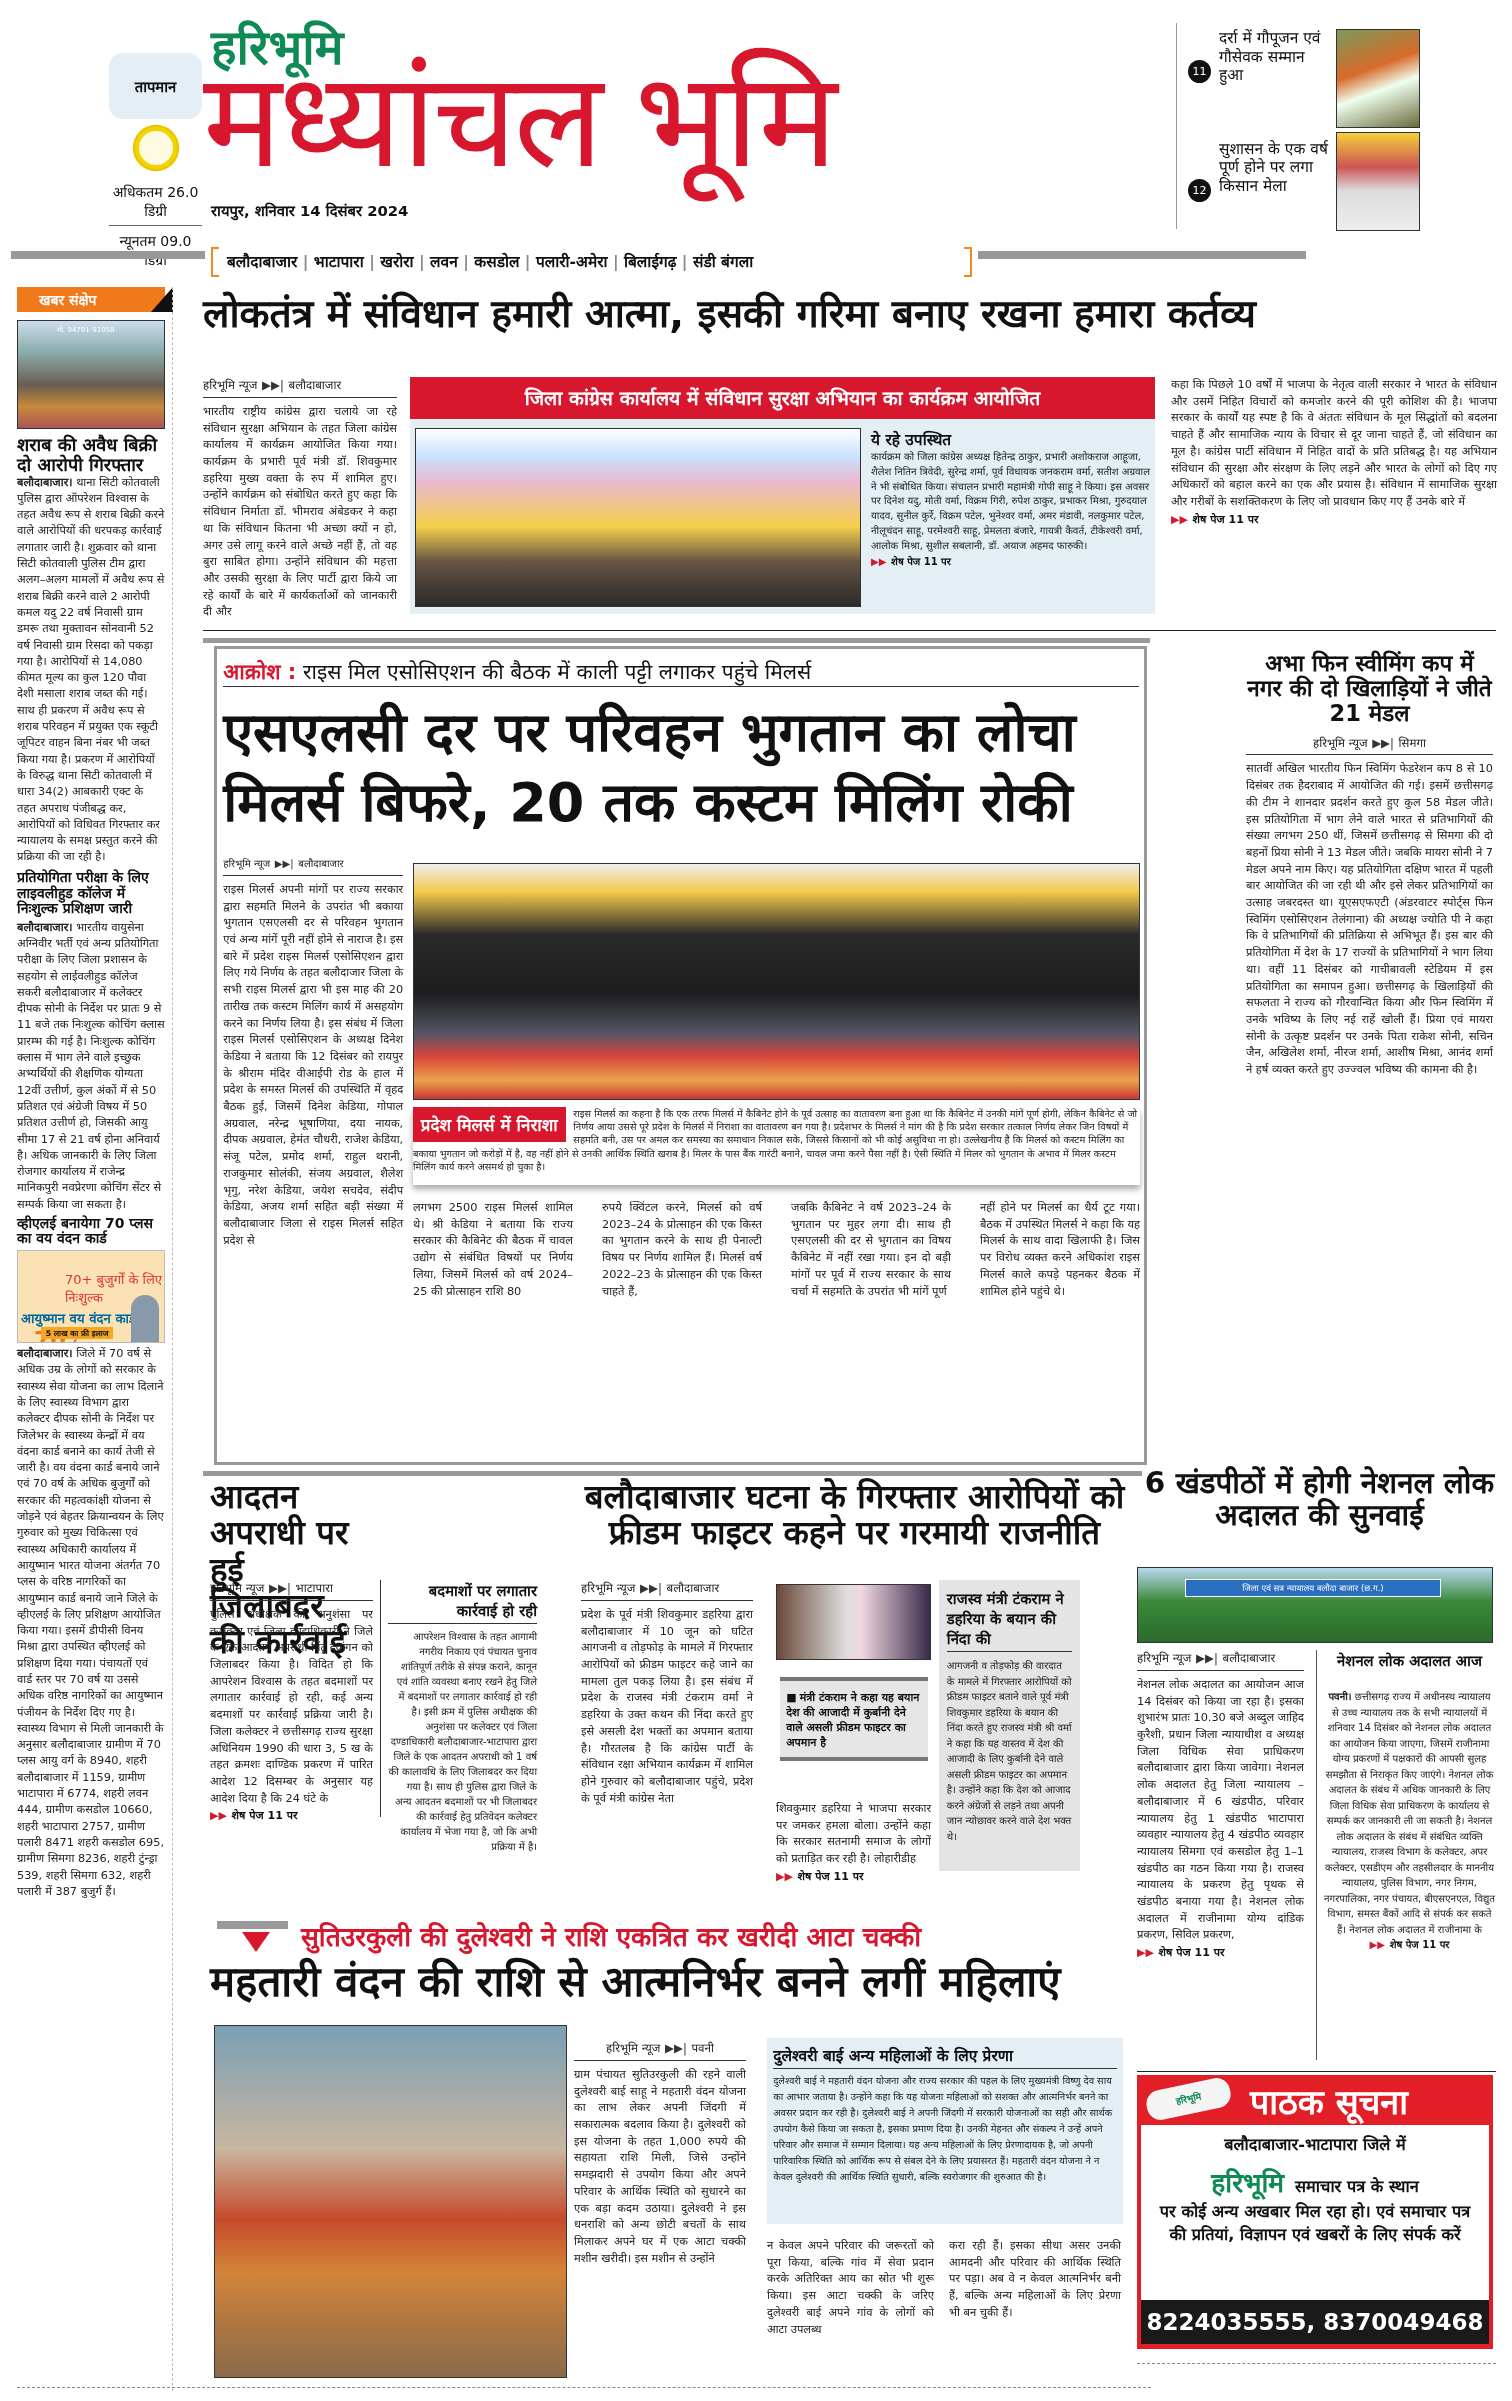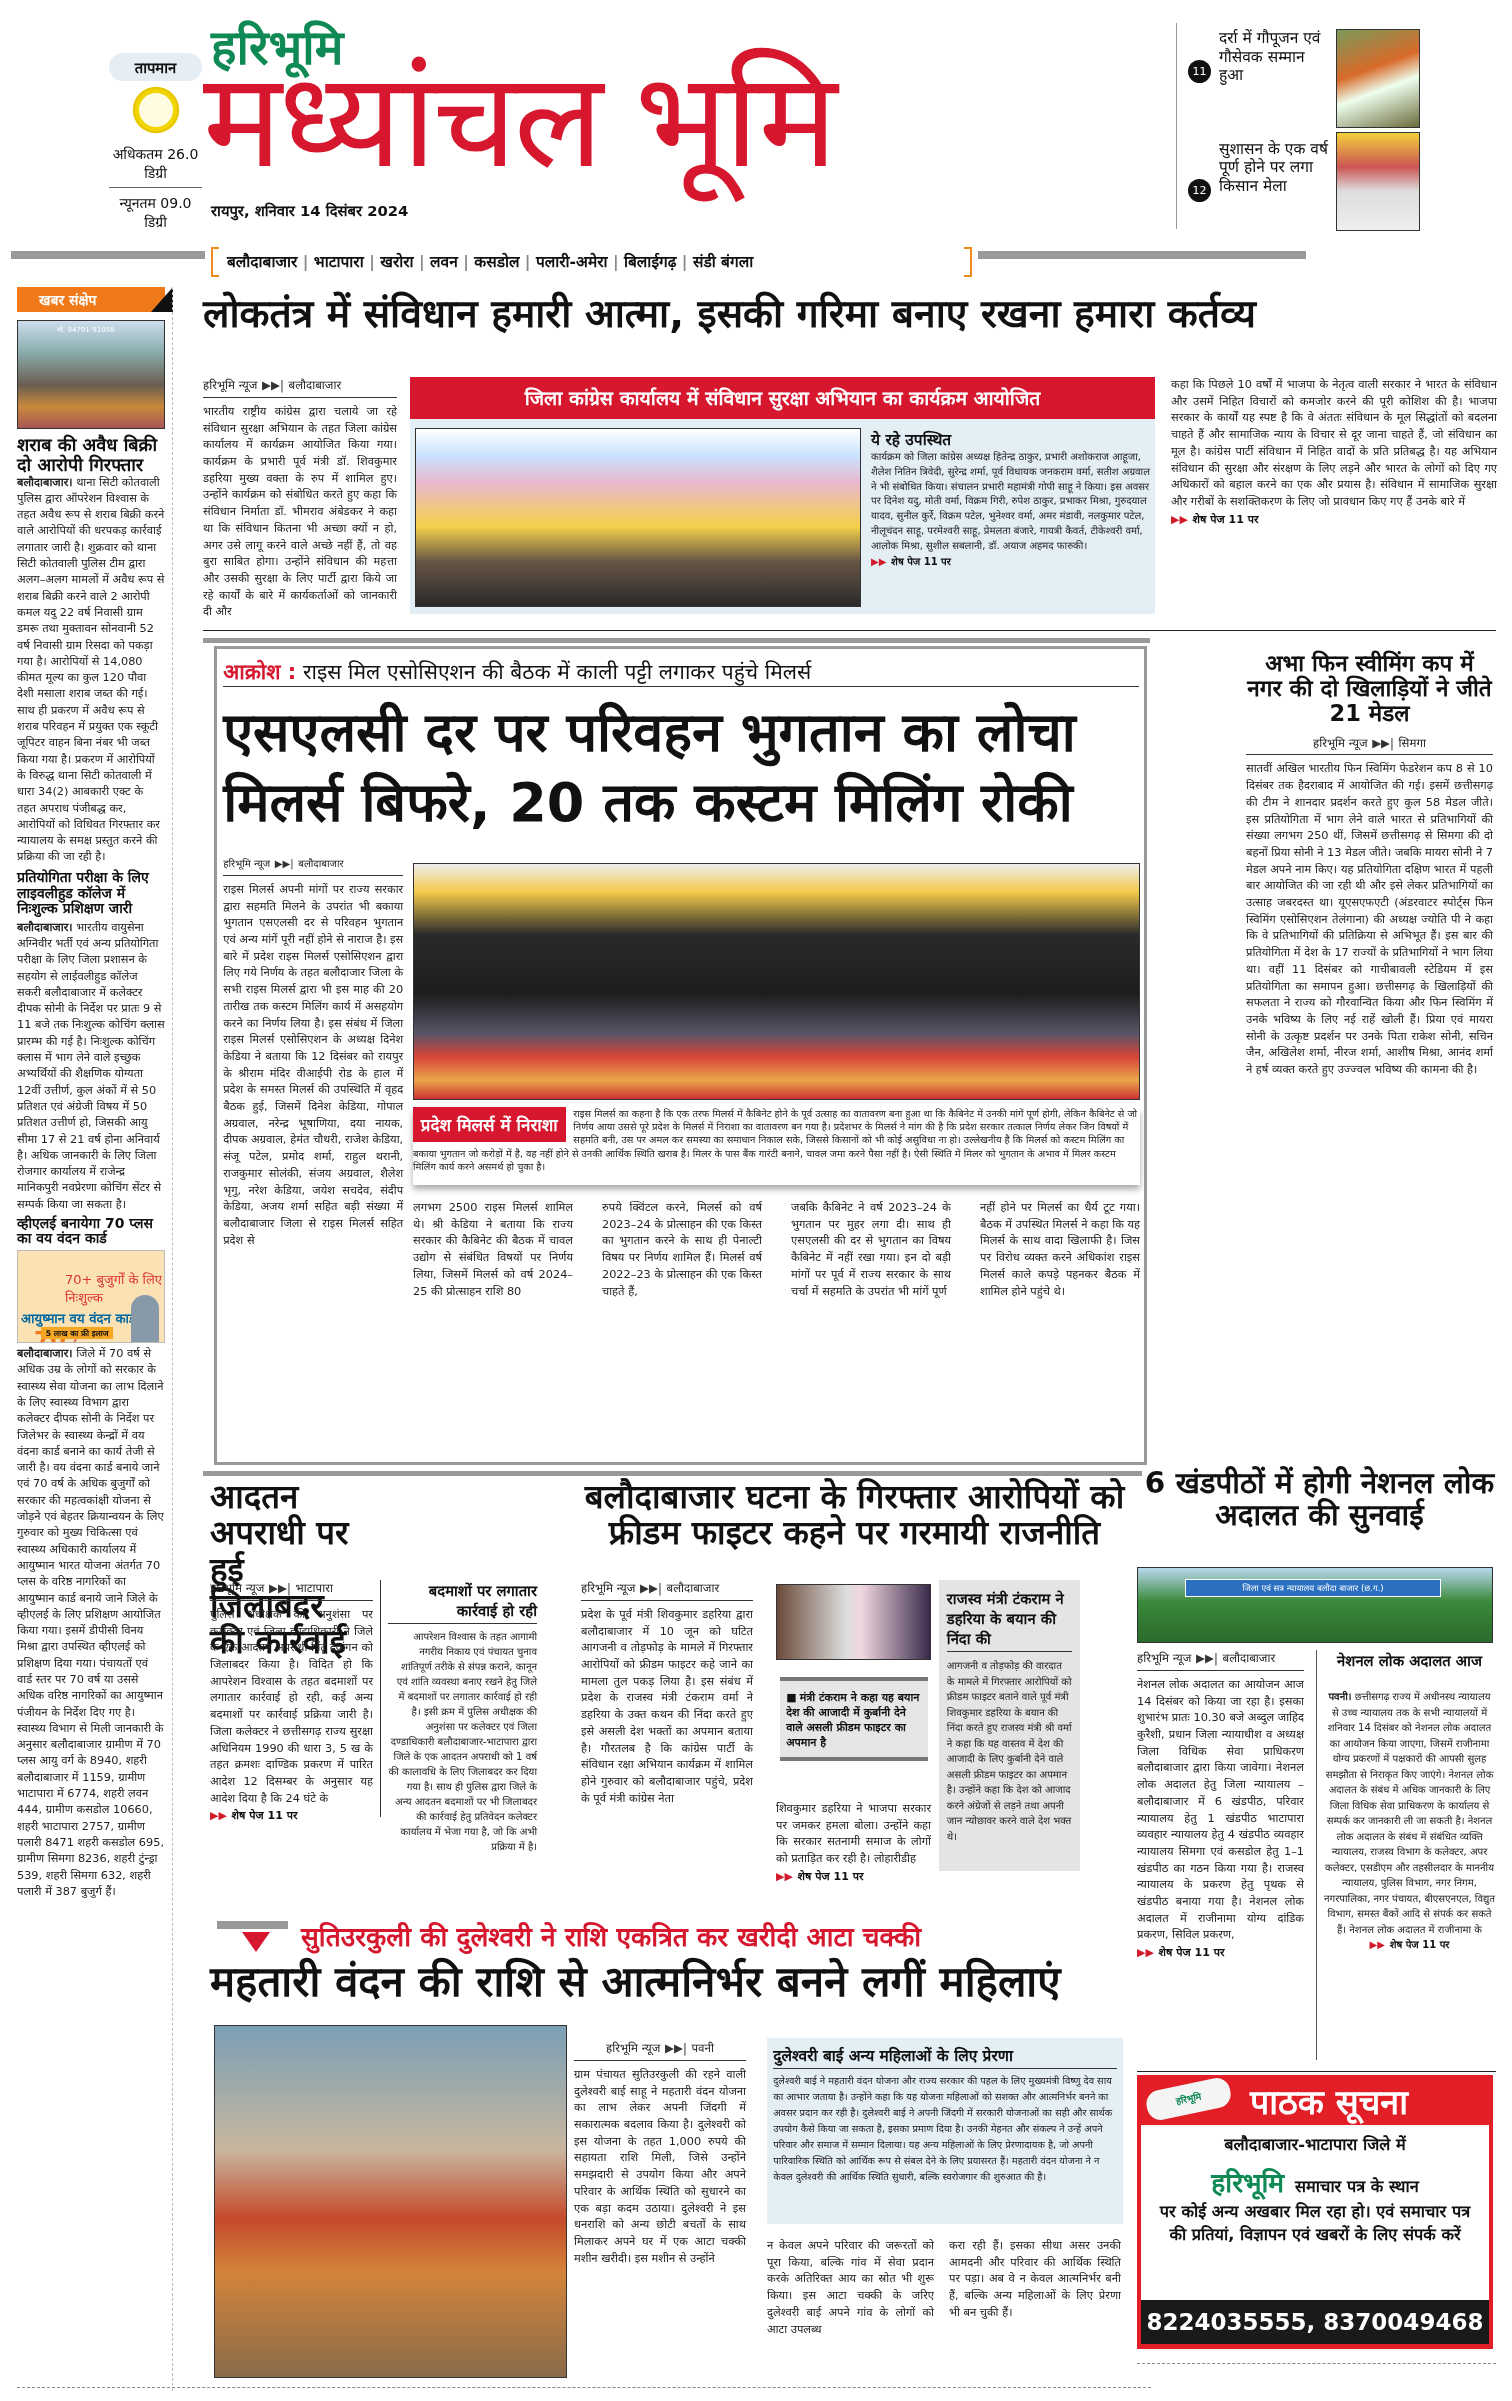--- a/index.html
+++ b/index.html
@@ -12,21 +12,21 @@
 .photo{background:linear-gradient(135deg,#8a7a6a,#c9b08a 40%,#6a5548 70%,#3d3d4a);border:0.8px solid #333}
 .more{font-weight:bold}
 .more .arr{color:#d11a2a;margin-right:4.7px}
 .graybar{background:#999;height:7.8px}
 .vline{border-left:0.8px dashed #bbb}
 </style>
 </head>
 <body>
 
 <div class="abs" style="left:109px;top:53px;width:93px;text-align:center">
-  <div style="background:#e6eef5;border-radius:14px;padding:4px 0;font-size:14.8px;font-weight:bold">तापमान</div>
+  <div style="background:#e6eef5;border-radius:14px;padding:23px 0;font-size:14.8px;font-weight:bold">तापमान</div>
   <div style="margin:12.4px auto 7.8px;width:34px;height:34px;border-radius:50%;background:#fffbe0;box-shadow:0 0 0 3.9px #f2d400,0 0 0 6.2px #e8c700"></div>
   <div style="font-size:14px;border-bottom:1.6px solid #666;padding:9.3px 0 4.7px">अधिकतम 26.0 डिग्री</div>
   <div style="font-size:14px;padding-top:4.7px">न्यूनतम 09.0 डिग्री</div>
 </div>
 
 <div class="abs" style="left:211px;top:23px;font-size:48px;font-weight:bold;color:#0f8a55;line-height:1">हरिभूमि</div>
 <div class="abs" style="left:203px;top:54px;font-size:132px;color:#d6172e;line-height:1;letter-spacing:-3.1px;font-family:'DejaVu Sans Condensed','DejaVu Sans',sans-serif">मध्यांचल भूमि</div>
 <div class="abs" style="left:211px;top:200px;font-size:14.8px;font-weight:bold">रायपुर, शनिवार 14 दिसंबर 2024</div>
 
 <div class="abs" style="left:11px;top:247px;width:1160px;height:29.5px">

